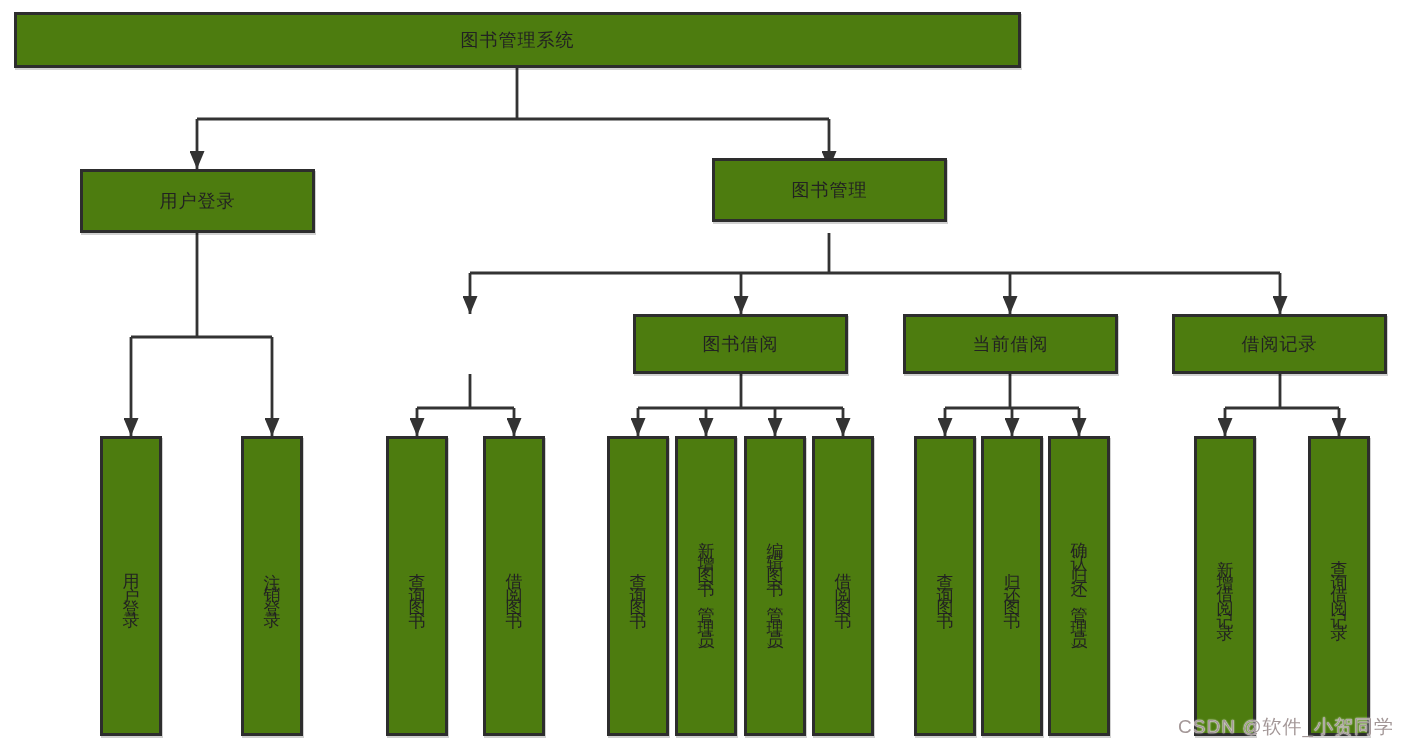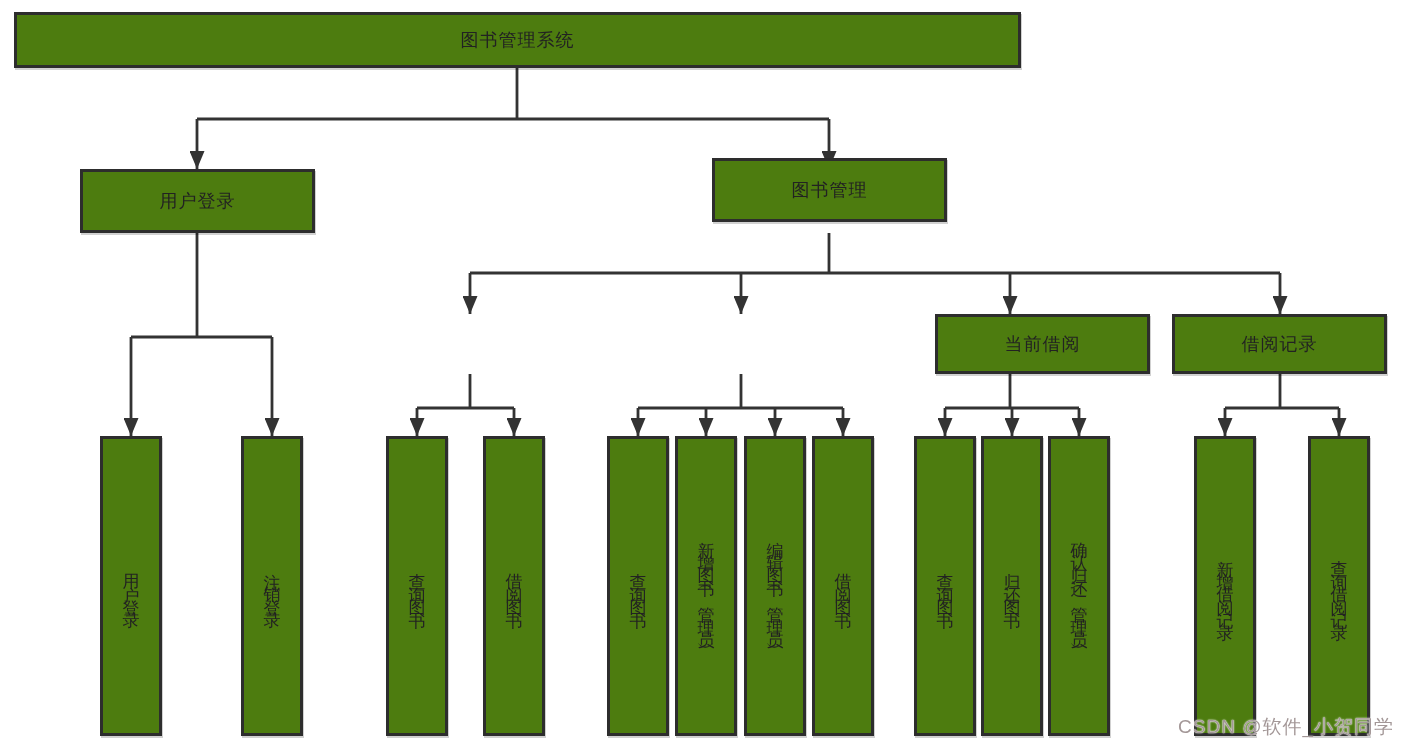--- a/index.html
+++ b/index.html
@@ -12,21 +12,21 @@
   .box{
     position:absolute;background:#4d7c0f;border:3px solid #2d2d2d;
     box-sizing:border-box;display:flex;align-items:center;justify-content:center;
     box-shadow:1px 2px 0 rgba(0,0,0,0.18);
   }
   .hlabel{font-size:18px;letter-spacing:1px;white-space:nowrap;}
   .n-root{left:14px;top:12px;width:1007px;height:56px;}
   .n-l2a{left:80px;top:169px;width:235px;height:64px;}
   .n-l2b{left:712px;top:158px;width:235px;height:64px;}
   .n-l3{top:314px;width:215px;height:60px;}
-  .n-l3a{left:363px;} .n-l3b{left:633px;} .n-l3c{left:903px;margin-left:32px;} .n-l3d{left:1172px;align-items:center;}
+  .n-l3a{left:363px;} .n-l3b{left:633px;} .n-l3c{left:903px;} .n-l3d{left:1172px;align-items:center;}
   .leaf{top:436px;width:62px;height:300px;}
   .vlabel{
     writing-mode:vertical-lr;text-orientation:mixed;
     font-size:17px;line-height:1;letter-spacing:13px;white-space:nowrap;
   }
   .lf1{left:100px;} .lf2{left:241px;}
   .lf3{left:386px;} .lf4{left:483px;}
   .lf5{left:607px;} .lf6{left:675px;} .lf7{left:744px;} .lf8{left:812px;}
   .lf9{left:914px;} .lf10{left:981px;} .lf11{left:1048px;}
   .lf12{left:1194px;} .lf13{left:1308px;}
@@ -83,20 +83,23 @@
     <span class="hlabel">图书管理系统</span>
   </div>
 
   <div class="box n-l2a">
     <span class="hlabel">用户登录</span>
   </div>
   <div class="box n-l2b">
     <span class="hlabel">图书管理</span>
   </div>
 
+  <div class="box n-l3 n-l3b">
+    <span class="hlabel">图书借阅</span>
+  </div>
   <div class="box n-l3 n-l3c">
     <span class="hlabel">当前借阅</span>
   </div>
   <div class="box n-l3 n-l3d">
     <span class="hlabel">借阅记录</span>
   </div>
 
   <div class="box leaf lf1">
     <span class="vlabel">用户登录</span>
   </div>

